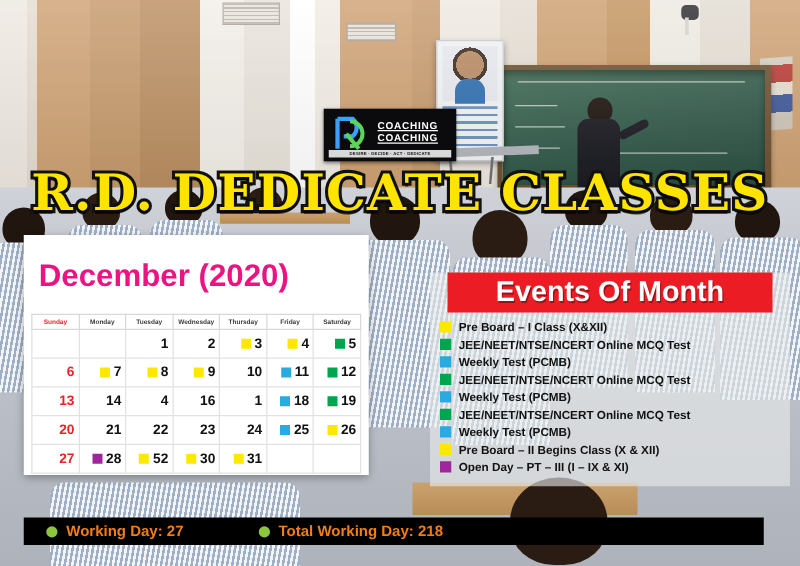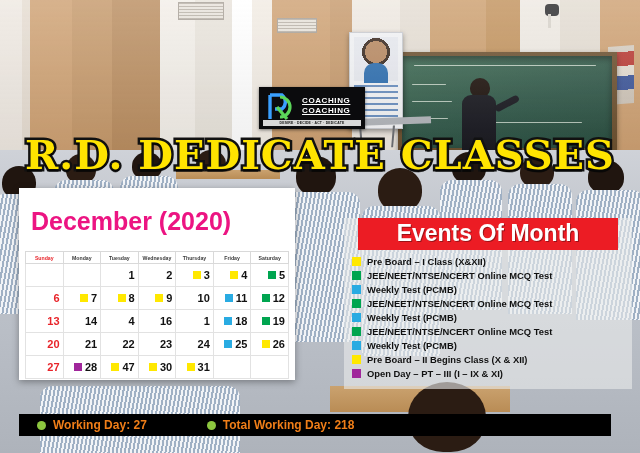--- a/index.html
+++ b/index.html
@@ -388,21 +388,21 @@
             </td>
             <td>
               <div class="cell">
                 <span class="dot" style="background: rgb(160, 38, 155);"></span>
                 <span class="num">28</span>
               </div>
             </td>
             <td>
               <div class="cell">
                 <span class="dot" style="background: rgb(255, 232, 0);"></span>
-                <span class="num">47</span>
+                <span class="num">52</span>
               </div>
             </td>
             <td>
               <div class="cell">
                 <span class="dot" style="background: rgb(255, 232, 0);"></span>
                 <span class="num">30</span>
               </div>
             </td>
             <td>
               <div class="cell">

